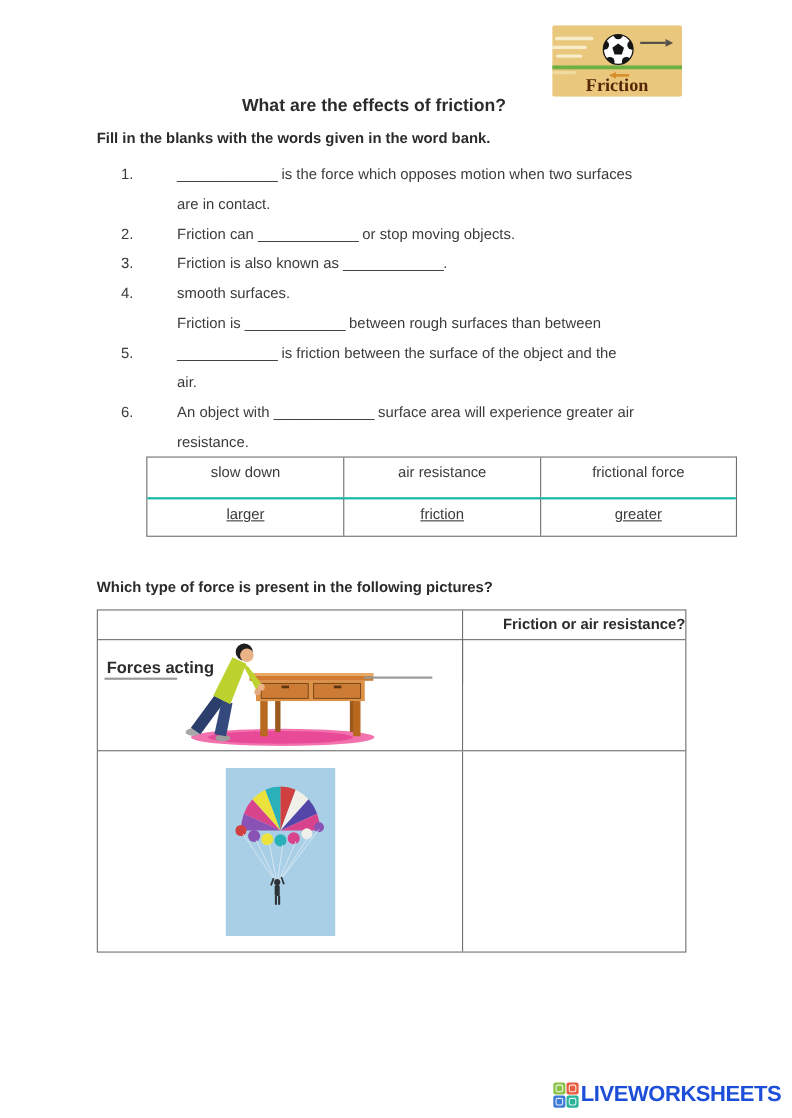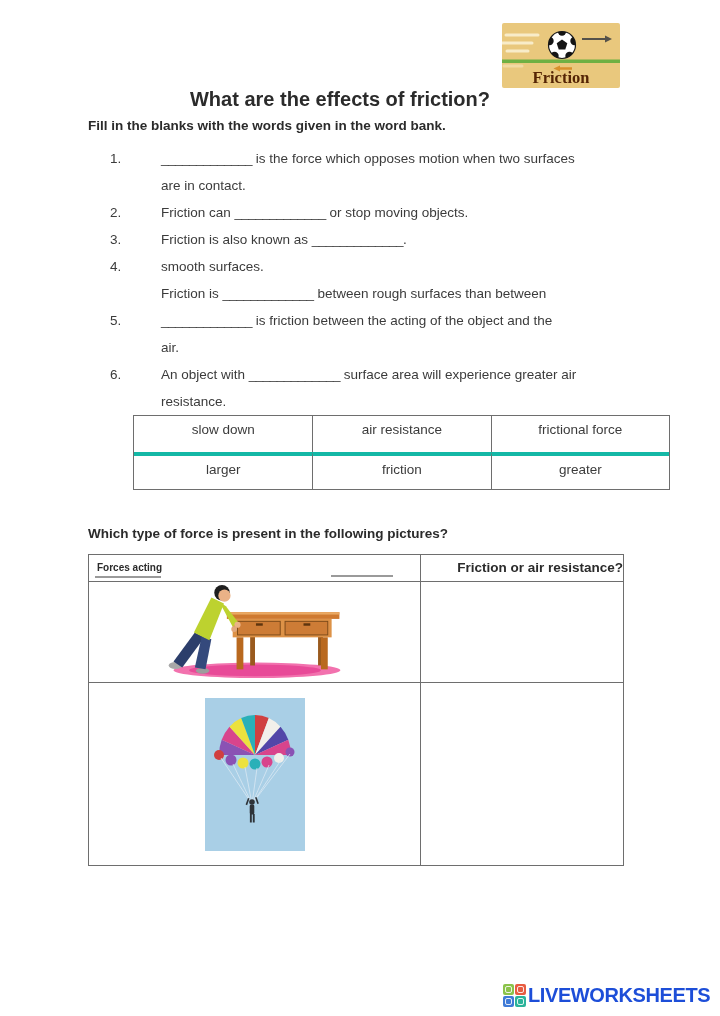--- a/index.html
+++ b/index.html
@@ -6,44 +6,44 @@
   body{
     width:720px;height:1016px;position:relative;background:#ffffff;
     font-family:"Liberation Sans","DejaVu Sans",sans-serif;color:#3b3b3b;overflow:hidden;
   }
   .abs{position:absolute;}
 
   
   .badge{left:502px;top:23px;width:118px;height:65px;}
 
   
-  .page-title{left:73px;top:88px;width:534px;text-align:center;font-size:20px;font-weight:bold;color:#2b2b2b;}
+  .page-title{left:73px;top:88px;width:534px;text-align:center;font-size:16px;font-weight:bold;color:#2b2b2b;}
   .instruction{left:88px;top:118px;width:544px;font-size:13.5px;font-weight:bold;color:#2b2b2b;}
   .instruction2{left:88px;top:526px;width:544px;font-size:13.5px;font-weight:bold;color:#2b2b2b;}
 
   
   .questions{left:110px;top:145px;width:528px;font-size:13.5px;color:#3b3b3b;}
   .q{display:flex;}
   .qnum{width:23px;line-height:27px;flex:none;}
   .qbody{flex:1;min-width:0;margin-left:28px;}
   .qline{line-height:27px;white-space:nowrap;}
   .qline:empty{display:none;}
   .blank{letter-spacing:-0.5px;}
 
   
   .wordbank{left:133px;top:415px;width:537px;border:1px solid #6e6e6e;display:grid;grid-template-columns:1fr 1fr 1fr;box-sizing:border-box;background:#fff;}
   .wb-cell{font-size:13.5px;text-align:center;padding:6px 2px 15px 2px;box-sizing:border-box;}
   .wb-cell.c2,.wb-cell.c3{border-left:1px solid #6e6e6e;}
-  .wb-cell.r2{border-top:4px solid #14b8a6;padding-bottom:12px;}
+  .wb-cell.r2{border-top:2px solid #14b8a6;padding-bottom:12px;text-decoration:underline;}
 
   
   .forcetable{left:88px;top:554px;width:536px;border:1px solid #6e6e6e;box-sizing:border-box;background:#fff;}
   .ft-row{display:grid;grid-template-columns:331px 1fr;}
   .ft-head{border-bottom:1px solid #6e6e6e;height:26px;}
-  .ft-h1{font-size:10px;font-weight:bold;color:#2b2b2b;line-height:26px;padding-left:8px;position:relative;}
+  .ft-h1{font-size:15px;font-weight:bold;color:#2b2b2b;line-height:26px;padding-left:8px;position:relative;margin-top:40px;}
   .ft-h2{font-size:13.5px;font-weight:bold;color:#2b2b2b;line-height:26px;text-align:right;border-left:1px solid #6e6e6e;}
   .hl1{position:absolute;left:6px;top:21px;width:66px;height:1.5px;background:#9a9a9a;}
   .hl2{position:absolute;left:242px;top:20px;width:62px;height:1.5px;background:#9a9a9a;}
   .ft-r1{height:100px;border-bottom:1px solid #6e6e6e;}
   .ft-r2{height:182px;}
   .ft-imgcell{display:flex;align-items:center;justify-content:center;}
   .ft-anscell{border-left:1px solid #6e6e6e;}
 
   
   .logo{left:503px;top:984px;display:flex;align-items:center;gap:2px;}
@@ -119,21 +119,21 @@
   <div class="q">
     <span class="qnum">4.</span>
     <div class="qbody">
       <div class="qline">smooth surfaces.</div>
       <div class="qline"><span>Friction is </span><span class="blank">_____________</span><span> between rough surfaces than between</span></div>
     </div>
   </div>
   <div class="q">
     <span class="qnum">5.</span>
     <div class="qbody">
-      <div class="qline"><span></span><span class="blank">_____________</span><span> is friction between the acting of the object and the</span></div>
+      <div class="qline"><span></span><span class="blank">_____________</span><span> is friction between the surface of the object and the</span></div>
       <div class="qline">air.</div>
     </div>
   </div>
   <div class="q">
     <span class="qnum">6.</span>
     <div class="qbody">
       <div class="qline"><span>An object with </span><span class="blank">_____________</span><span> surface area will experience greater air</span></div>
       <div class="qline">resistance.</div>
     </div>
   </div>

